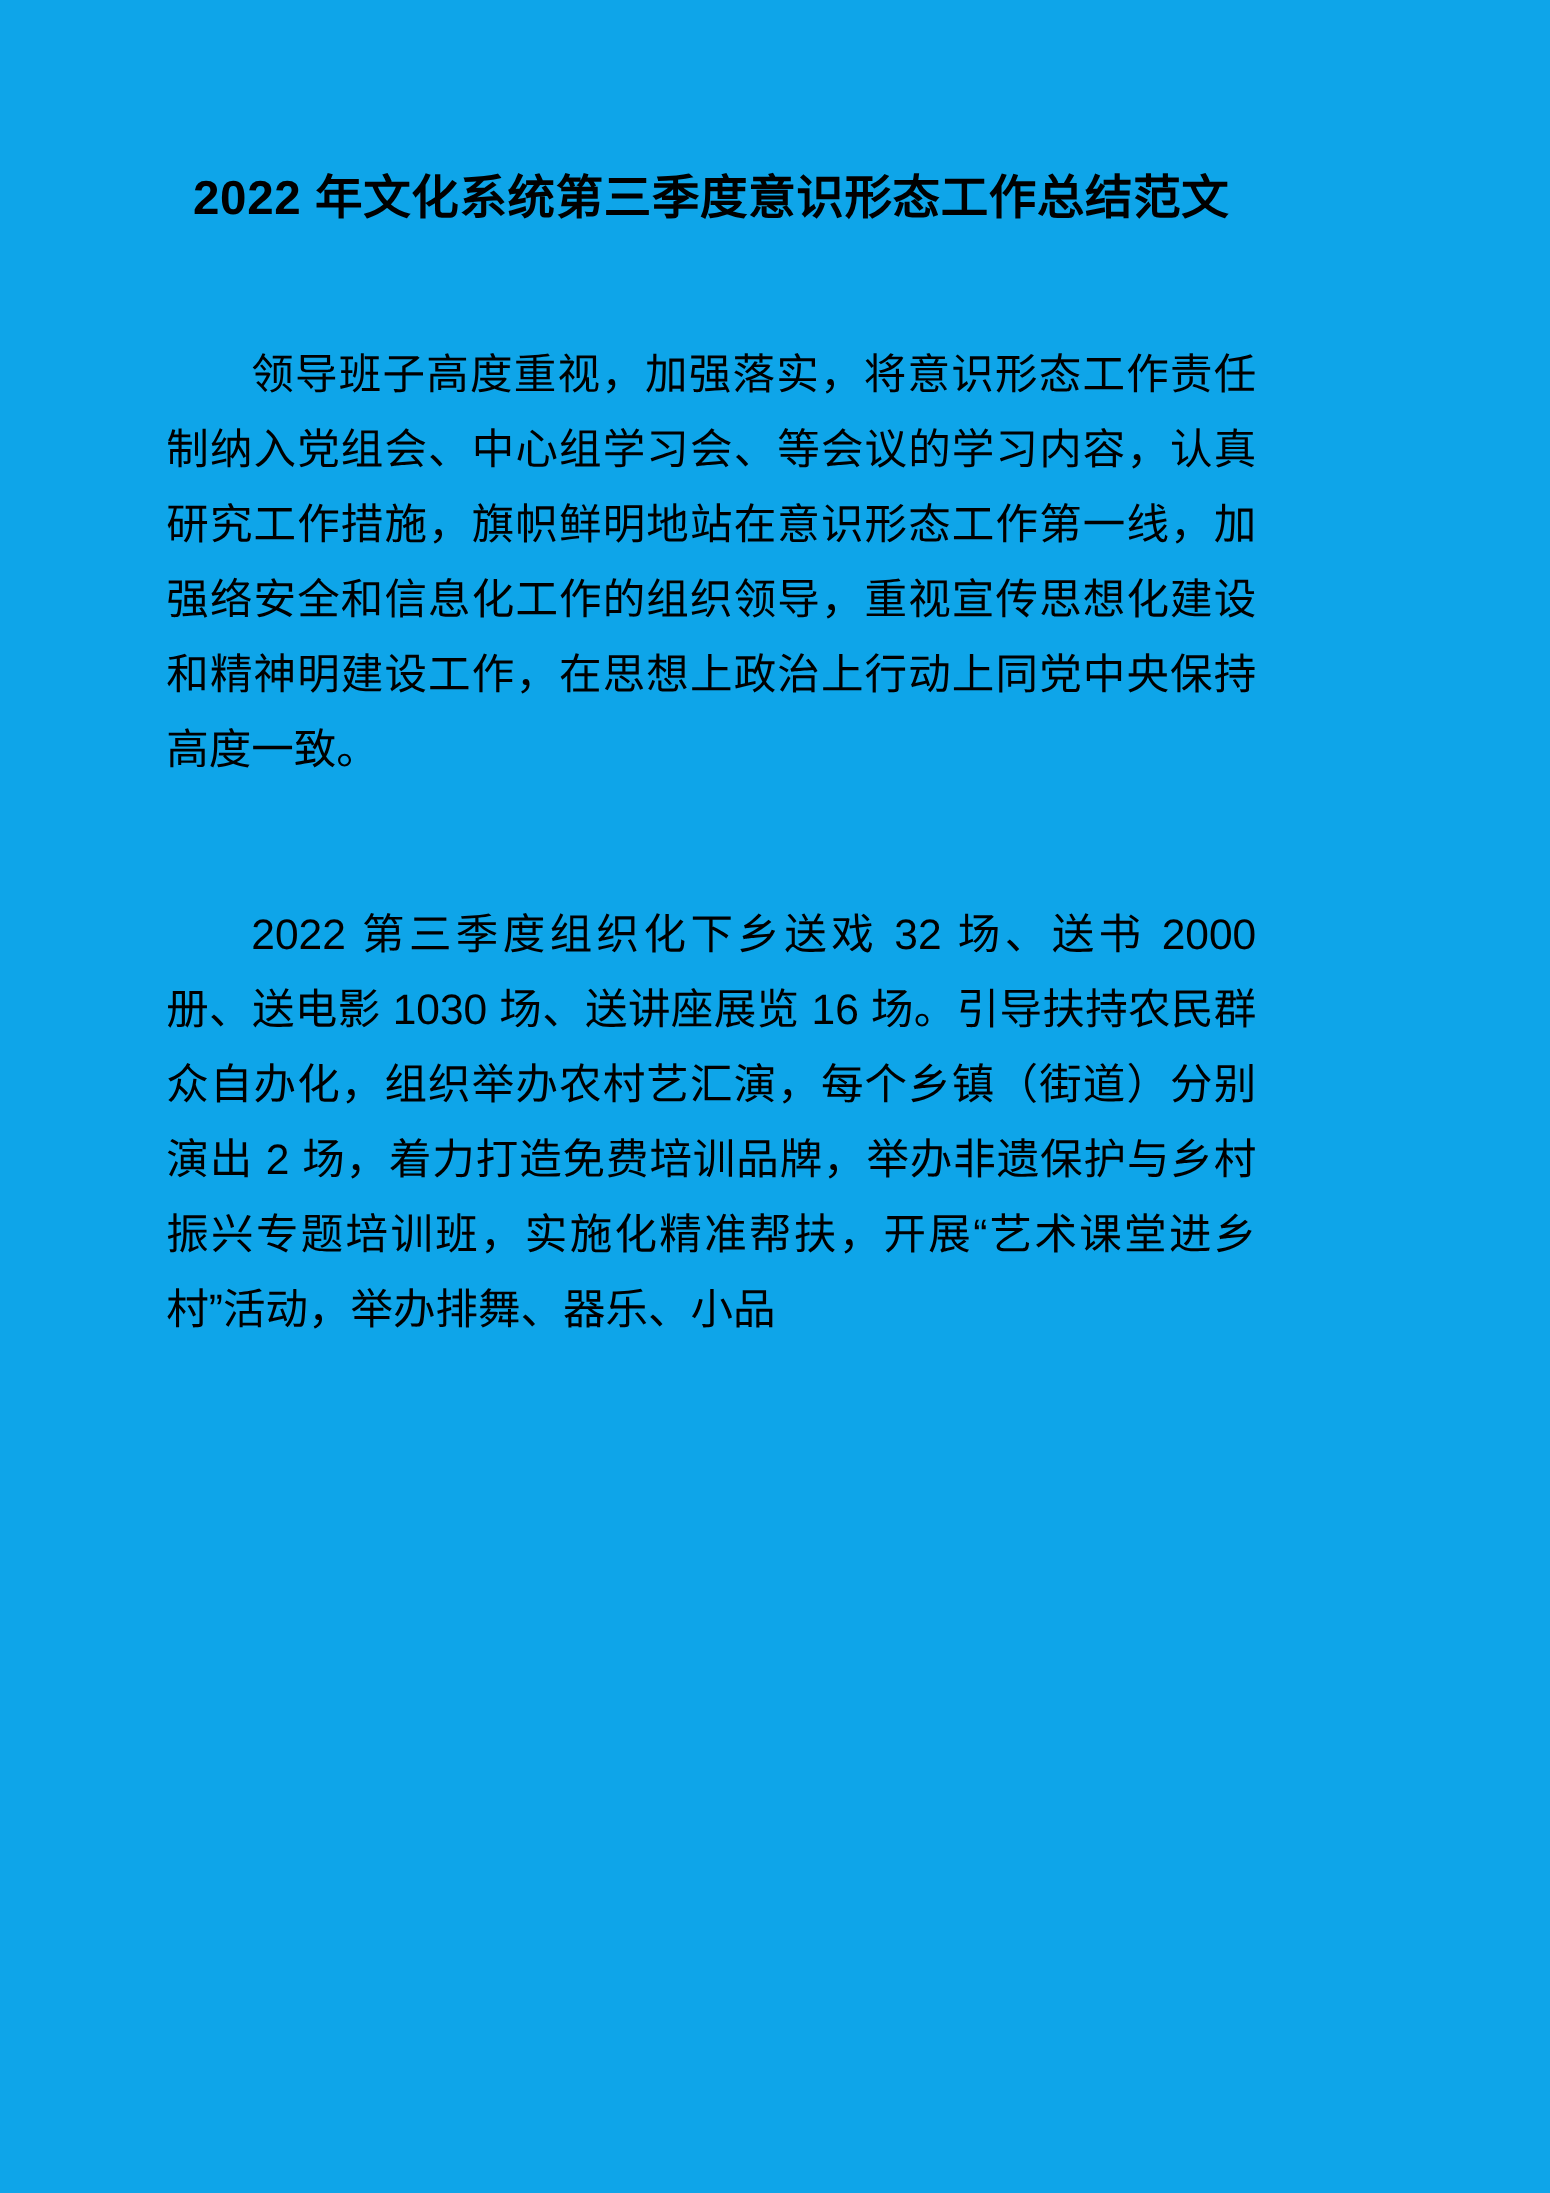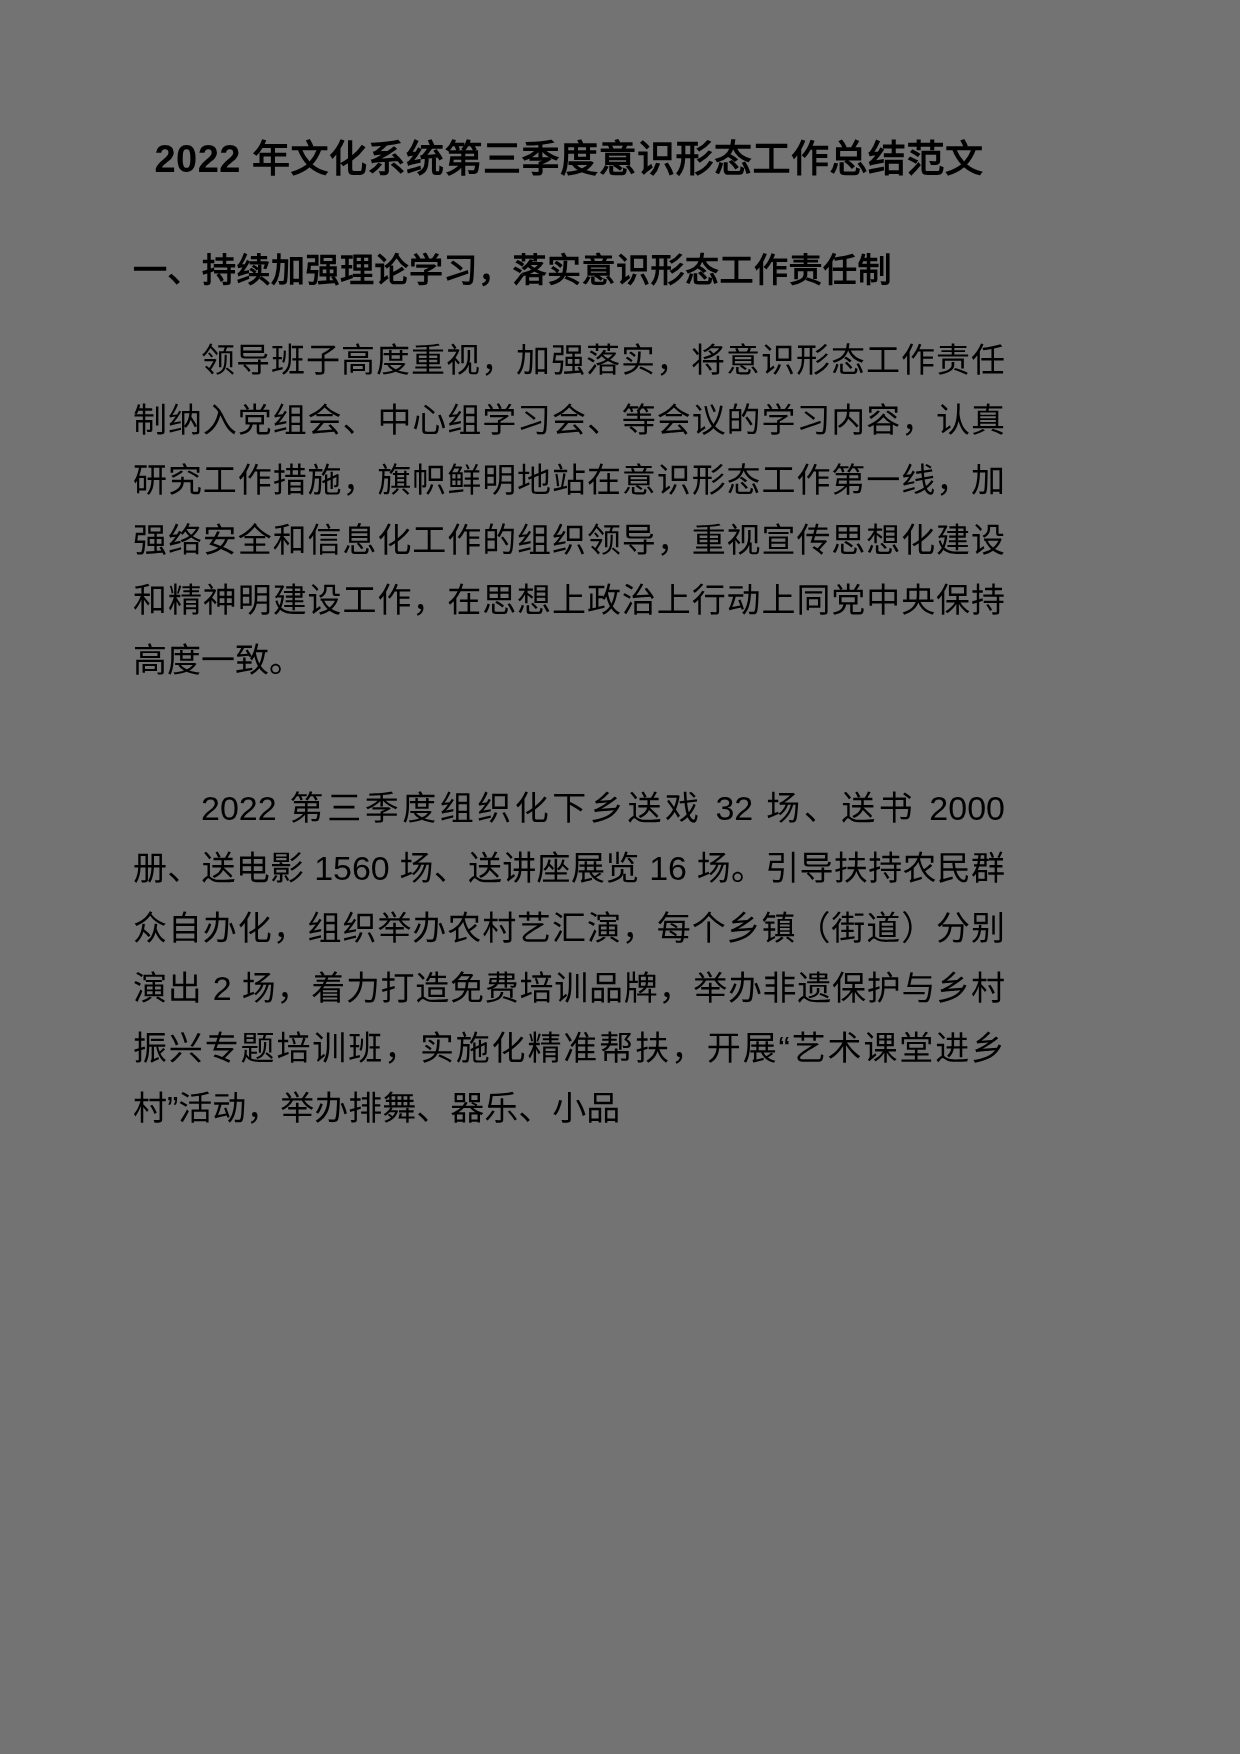--- a/index.html
+++ b/index.html
@@ -14,21 +14,21 @@
     overflow: hidden;
     font-family: "Liberation Sans", "DejaVu Sans", sans-serif;
     color: #000000;
     -webkit-font-smoothing: antialiased;
   }
   .page {
     position: relative;
     box-sizing: border-box;
     width: 1240px;
     height: 1754px;
-    background: #737373;
+    background: #0ea5e9;
     padding: 0;
   }
   .content {
     position: absolute;
     left: 133px;
     top: 0;
     width: 872px;
   }
   .doc-title {
     font-size: 38px;
@@ -71,30 +71,29 @@
 <div class="page">
   <div class="content">
 
     <h1 class="doc-title">2022 年文化系统第三季度意识形态工作总结范文</h1>
 
     <div class="sp-after-title"></div>
 
 
     <div class="sp-heading-before"></div>
 
-    <h2 class="heading">一、持续加强理论学习，落实意识形态工作责任制</h2>
 
     <div class="sp-heading-after"></div>
 
     <p class="para">领导班子高度重视，加强落实，将意识形态工作责任制纳入党组会、中心组学习会、等会议的学习内容，认真研究工作措施，旗帜鲜明地站在意识形态工作第一线，加强络安全和信息化工作的组织领导，重视宣传思想化建设和精神明建设工作，在思想上政治上行动上同党中央保持高度一致。</p>
 
     <div class="sp-para"></div>
 
 
     <div class="sp-heading-before"></div>
 
 
     <div class="sp-heading-after"></div>
 
-    <p class="para">2022 第三季度组织化下乡送戏 32 场、送书 2000 册、送电影 1560 场、送讲座展览 16 场。引导扶持农民群众自办化，组织举办农村艺汇演，每个乡镇（街道）分别演出 2 场，着力打造免费培训品牌，举办非遗保护与乡村振兴专题培训班，实施化精准帮扶，开展“艺术课堂进乡村”活动，举办排舞、器乐、小品</p>
+    <p class="para">2022 第三季度组织化下乡送戏 32 场、送书 2000 册、送电影 1030 场、送讲座展览 16 场。引导扶持农民群众自办化，组织举办农村艺汇演，每个乡镇（街道）分别演出 2 场，着力打造免费培训品牌，举办非遗保护与乡村振兴专题培训班，实施化精准帮扶，开展“艺术课堂进乡村”活动，举办排舞、器乐、小品</p>
 
   </div>
 </div>
 
 </body></html>

